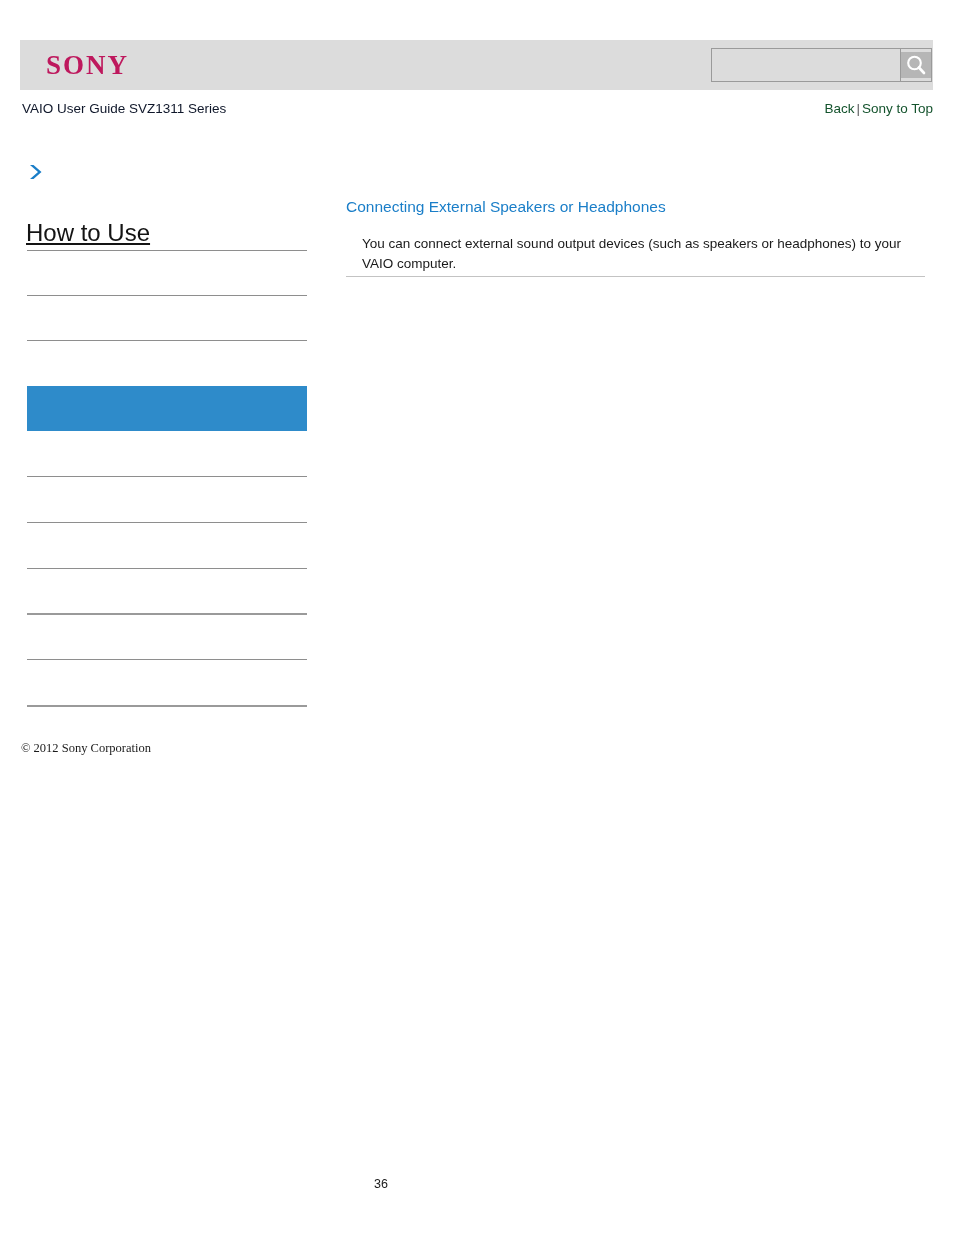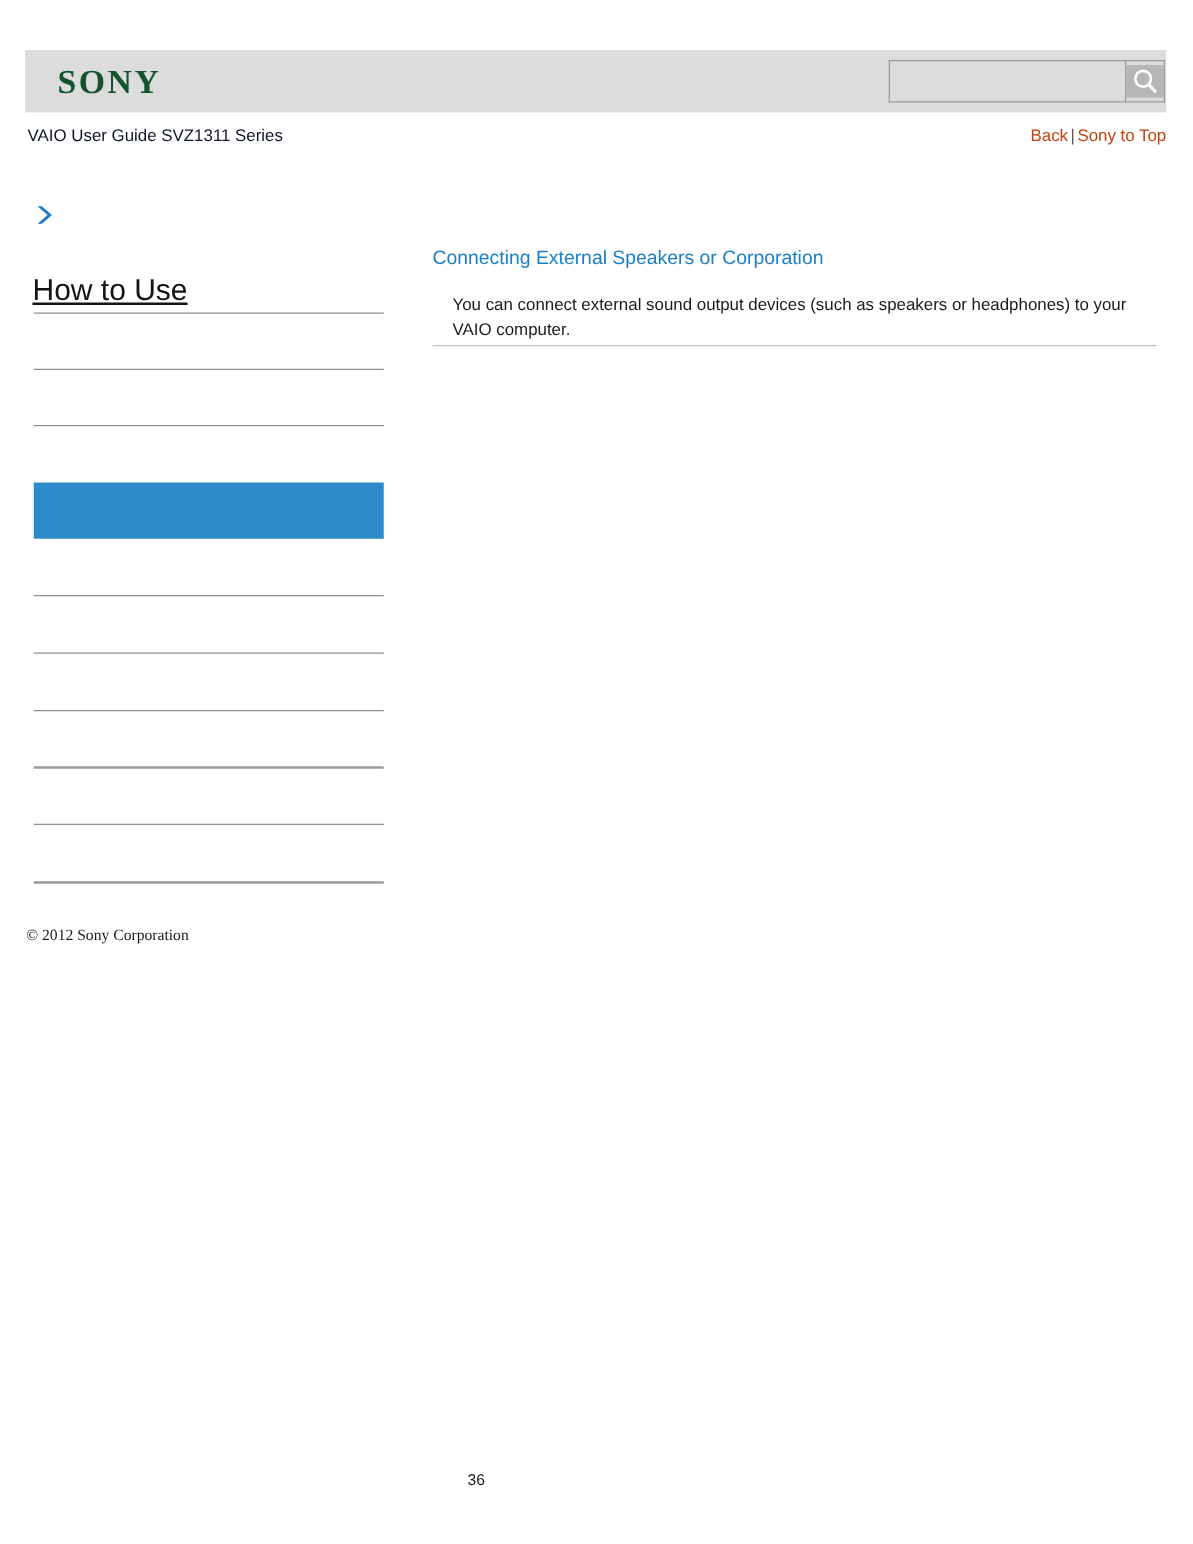--- a/index.html
+++ b/index.html
@@ -35,21 +35,21 @@
     box-sizing: border-box;
   }
   #sony-logo {
     position: absolute;
     left: 26px;
     top: 10px;
     font-family: "Liberation Serif", serif;
     font-weight: bold;
     font-size: 27px;
     letter-spacing: 2.0px;
-    color: #14532d;
+    color: #be185d;
     line-height: 30px;
     user-select: none;
   }
 
   #search-wrap {
     position: absolute;
     right: 14px;
     top: 8px;
     width: 208px;
     height: 34px;
@@ -100,21 +100,21 @@
   }
   #top-links {
     position: absolute;
     right: 21px;
     top: 101px;
     font-size: 13.5px;
     color: #58585a;
     white-space: nowrap;
   }
   #top-links a {
-    color: #c2410c;
+    color: #14532d;
     text-decoration: none;
   }
   #top-links .sep { color: #58585a; padding: 0 2px; }
 
   
   #sidebar {
     position: absolute;
     left: 0px;
     top: 150px;
     width: 330px;
@@ -275,21 +275,21 @@
     <div class="nav-item" style="top:472px; height:36px;"></div>
 
     <div class="nav-rule" style="top:509px;"></div>
     <div class="nav-item" style="top:517px; height:36px;"></div>
 
     <div class="nav-rule thick" style="top:555px;"></div>
 
   </div>
 
   <div id="content">
-    <h1 id="content-heading">Connecting External Speakers or Corporation</h1>
+    <h1 id="content-heading">Connecting External Speakers or Headphones</h1>
     <p id="content-body">You can connect external sound output devices (such as speakers or headphones) to your VAIO computer.</p>
   </div>
   <div id="content-rule"></div>
 
   <div id="copyright">© 2012 Sony Corporation</div>
 
   <div id="page-number">36</div>
 
 </div>
 

